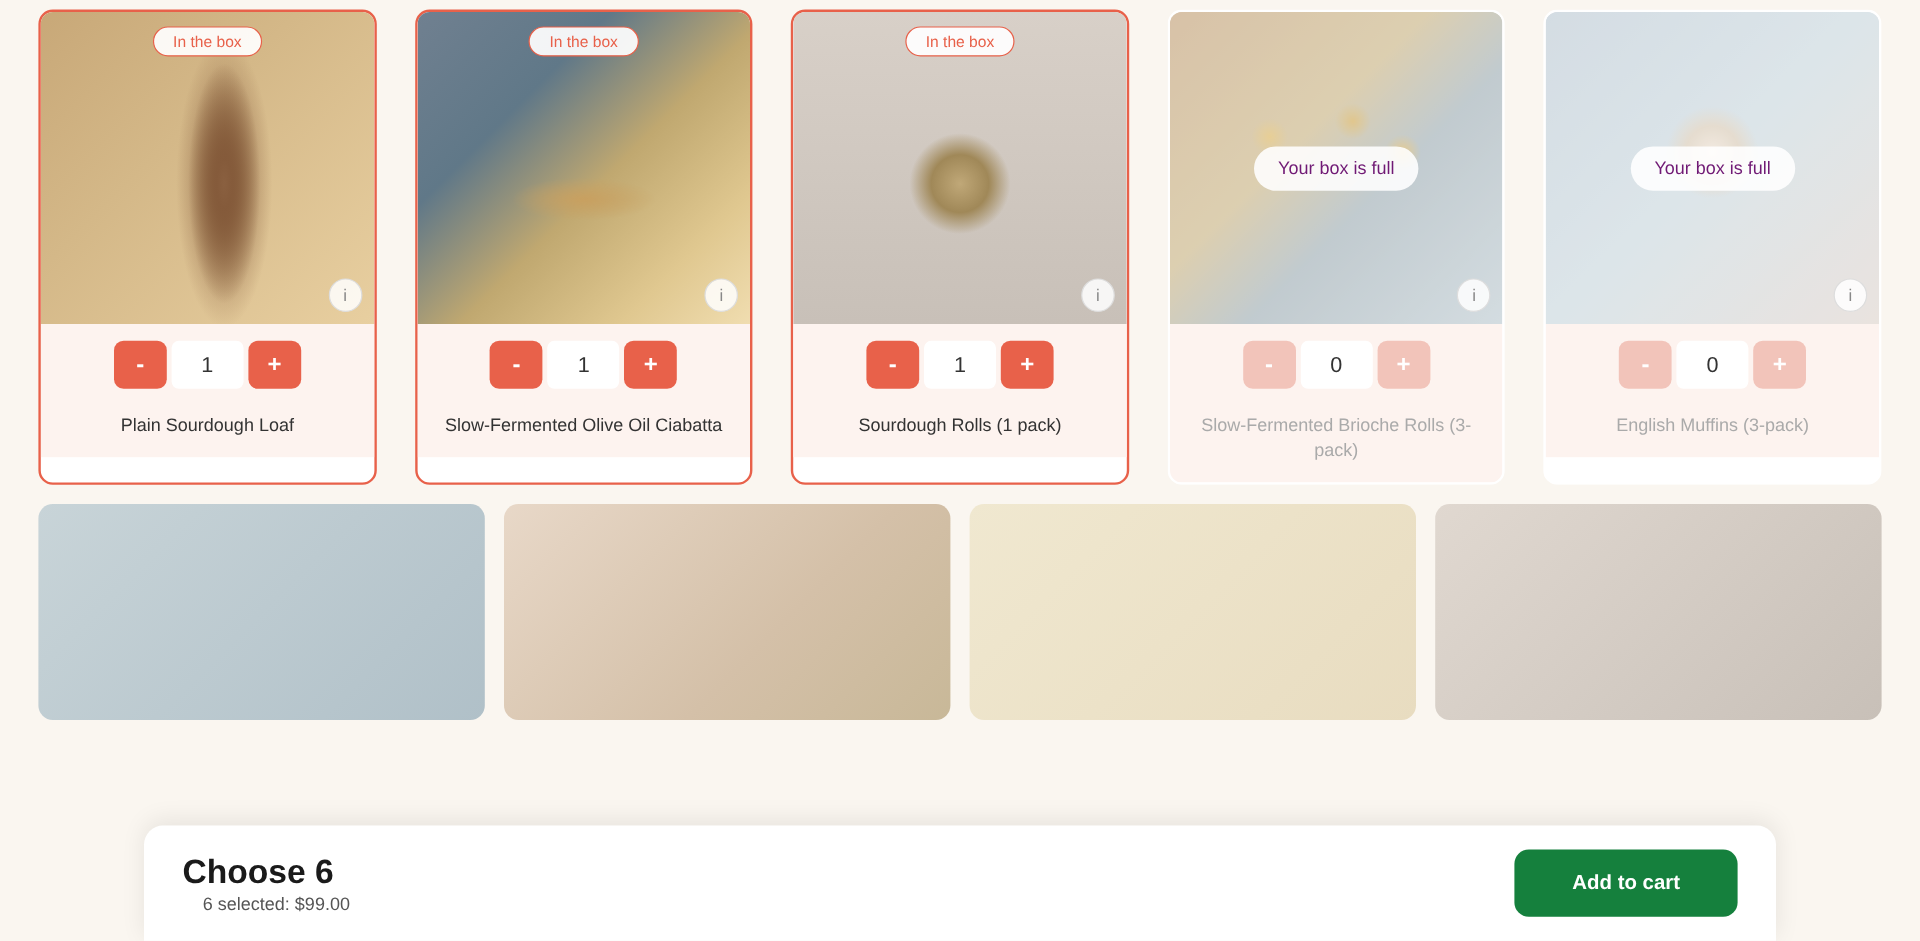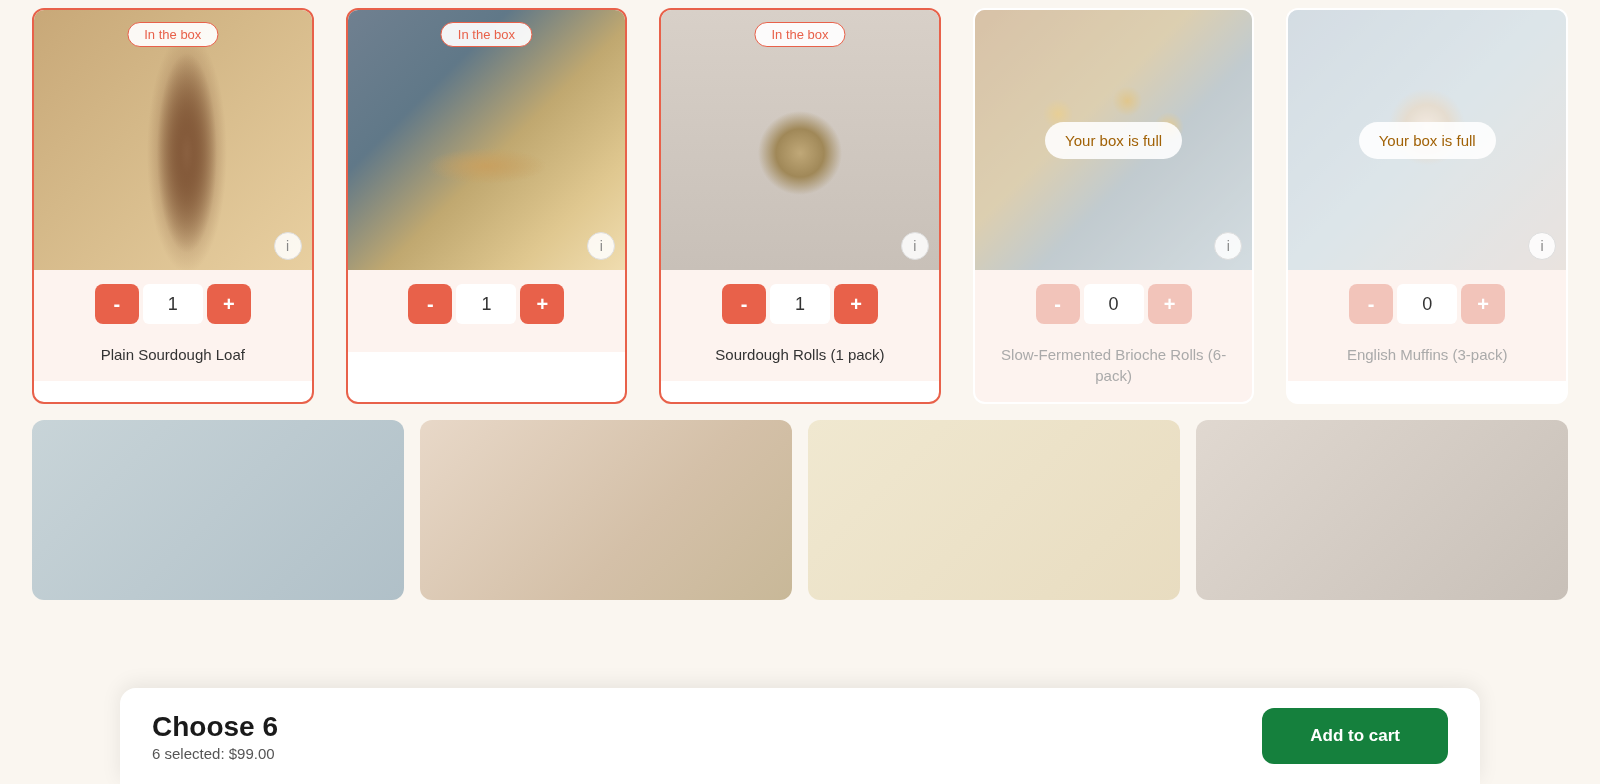--- a/index.html
+++ b/index.html
@@ -84,21 +84,21 @@
       position: absolute;
       top: 0; left: 0; right: 0; bottom: 0;
       background: rgba(255,255,255,0.45);
       display: flex;
       align-items: center;
       justify-content: center;
       z-index: 8;
     }
     .box-full-badge {
       background: rgba(255,255,255,0.88);
-      color: #a16207;
+      color: #701a75;
       border-radius: 24px;
       padding: 10px 20px;
       font-size: 15px;
       font-weight: 500;
       white-space: nowrap;
       text-align: right;
     }
 
     
     .info-icon {
@@ -234,20 +234,21 @@
     .choose-info {}
     .choose-title {
       font-size: 28px;
       font-weight: 800;
       color: #1a1a1a;
     }
     .choose-sub {
       font-size: 15px;
       color: #555;
       margin-top: 2px;
+      margin-left: 17px;
     }
 
     .add-to-cart-btn {
       background: #15803d;
       color: #fff;
       border: none;
       border-radius: 12px;
       padding: 18px 48px;
       font-size: 17px;
       font-weight: 600;
@@ -320,20 +321,21 @@
         <div class="bread-shape ciabatta-bg"></div>
         <div class="in-box-badge">In the box</div>
         <div class="info-icon">i</div>
       </div>
       <div class="card-body">
         <div class="quantity-controls">
           <button class="qty-btn minus-active">-</button>
           <div class="qty-display">1</div>
           <button class="qty-btn plus-active">+</button>
         </div>
+        <div class="product-name">Slow-Fermented Olive Oil Ciabatta</div>
       </div>
     </div>
 
     <div class="product-card in-box">
       <div class="card-image-container">
         <div class="bread-shape rolls-bg"></div>
         <div class="in-box-badge">In the box</div>
         <div class="info-icon">i</div>
       </div>
       <div class="card-body">
@@ -353,21 +355,21 @@
           <div class="box-full-badge">Your box is full</div>
         </div>
         <div class="info-icon">i</div>
       </div>
       <div class="card-body">
         <div class="quantity-controls">
           <button class="qty-btn minus-disabled">-</button>
           <div class="qty-display">0</div>
           <button class="qty-btn plus-disabled">+</button>
         </div>
-        <div class="product-name muted">Slow-Fermented Brioche Rolls (6-pack)</div>
+        <div class="product-name muted">Slow-Fermented Brioche Rolls (3-pack)</div>
       </div>
     </div>
 
     <div class="product-card full">
       <div class="card-image-container">
         <div class="bread-shape muffins-bg"></div>
         <div class="box-full-overlay">
           <div class="box-full-badge">Your box is full</div>
         </div>
         <div class="info-icon">i</div>

